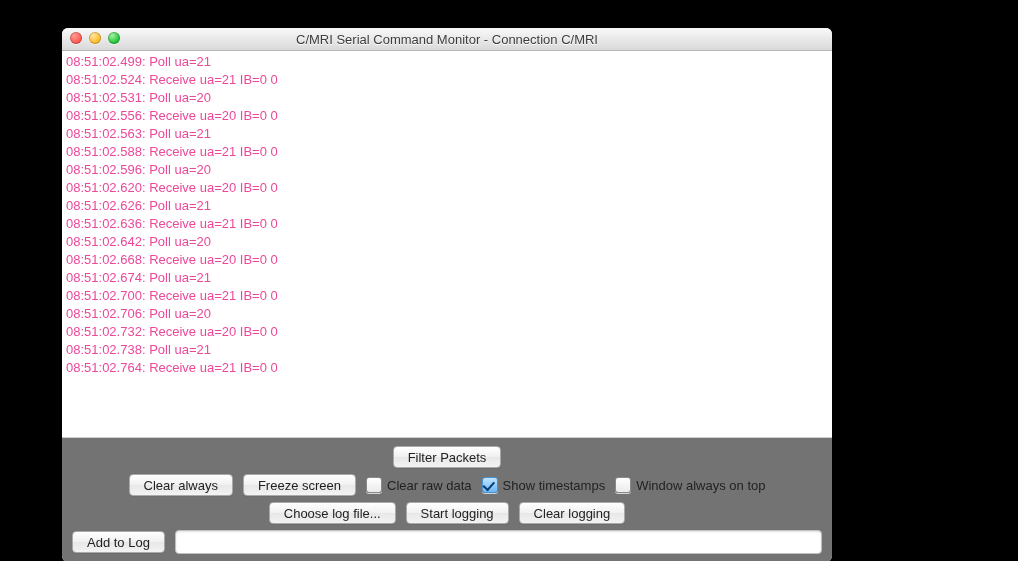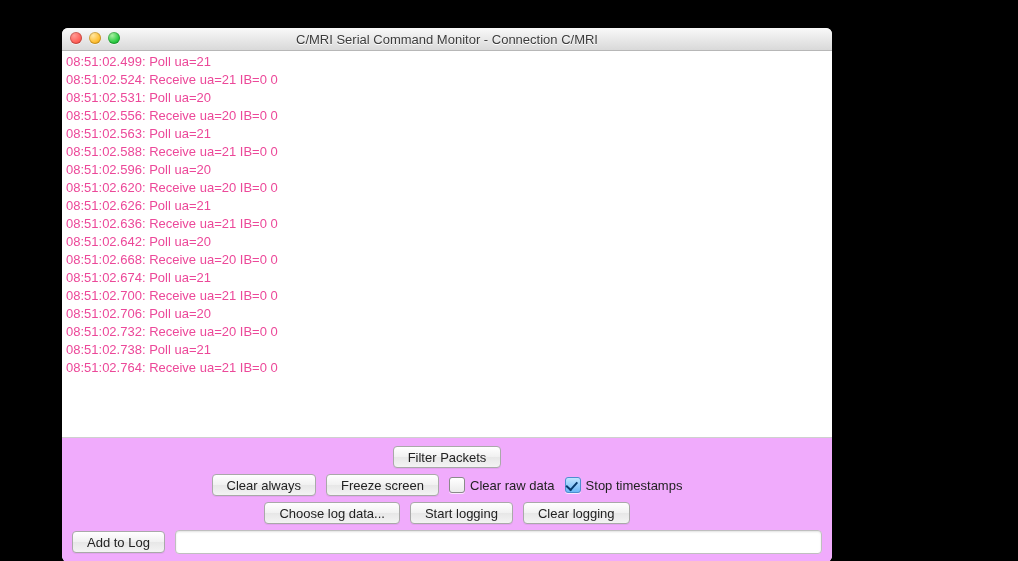--- a/index.html
+++ b/index.html
@@ -67,21 +67,21 @@
     line-height: 18px;
     color: #ec4899;
     white-space: pre;
     font-family: "Lucida Grande", "Helvetica Neue", Arial, sans-serif;
     margin: 0;
   }
   .log-line { display: block; }
 
   .controls {
     flex: 0 0 auto;
-    background: #f0abfc;
+    background: #737373;
     border-top: 1px solid #cfcfcf;
     padding: 8px 8px 8px 8px;
     display: flex;
     flex-direction: column;
     gap: 6px;
   }
   .row {
     display: flex;
     justify-content: center;
     align-items: center;
@@ -175,27 +175,31 @@
       <button class="mac">Clear always</button>
       <button class="mac">Freeze screen</button>
 
       <label class="cb">
         <span class="cb-box"></span>
         <span>Clear raw data</span>
       </label>
 
       <label class="cb">
         <span class="cb-box checked"></span>
-        <span>Stop timestamps</span>
+        <span>Show timestamps</span>
       </label>
 
+      <label class="cb">
+        <span class="cb-box"></span>
+        <span>Window always on top</span>
+      </label>
     </div>
 
     <div class="row">
-      <button class="mac">Choose log data...</button>
+      <button class="mac">Choose log file...</button>
       <button class="mac">Start logging</button>
       <button class="mac">Clear logging</button>
     </div>
 
     <div class="row input-row">
       <button class="mac">Add to Log</button>
       <input class="text" type="text" value="" style="">
     </div>
 
   </div>

